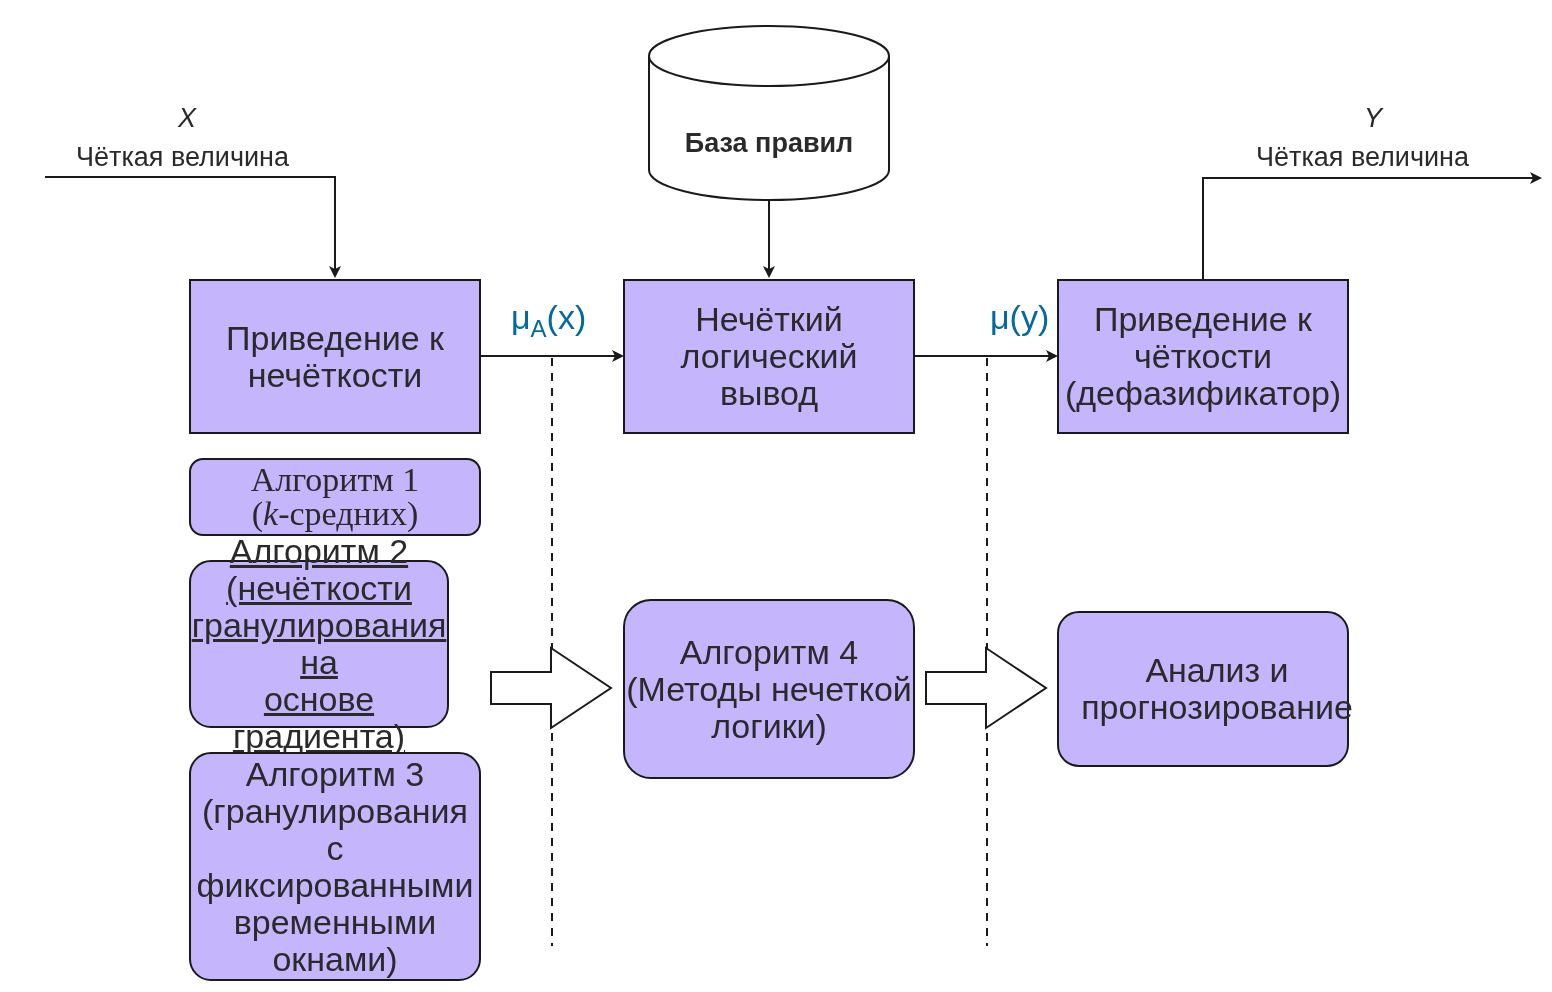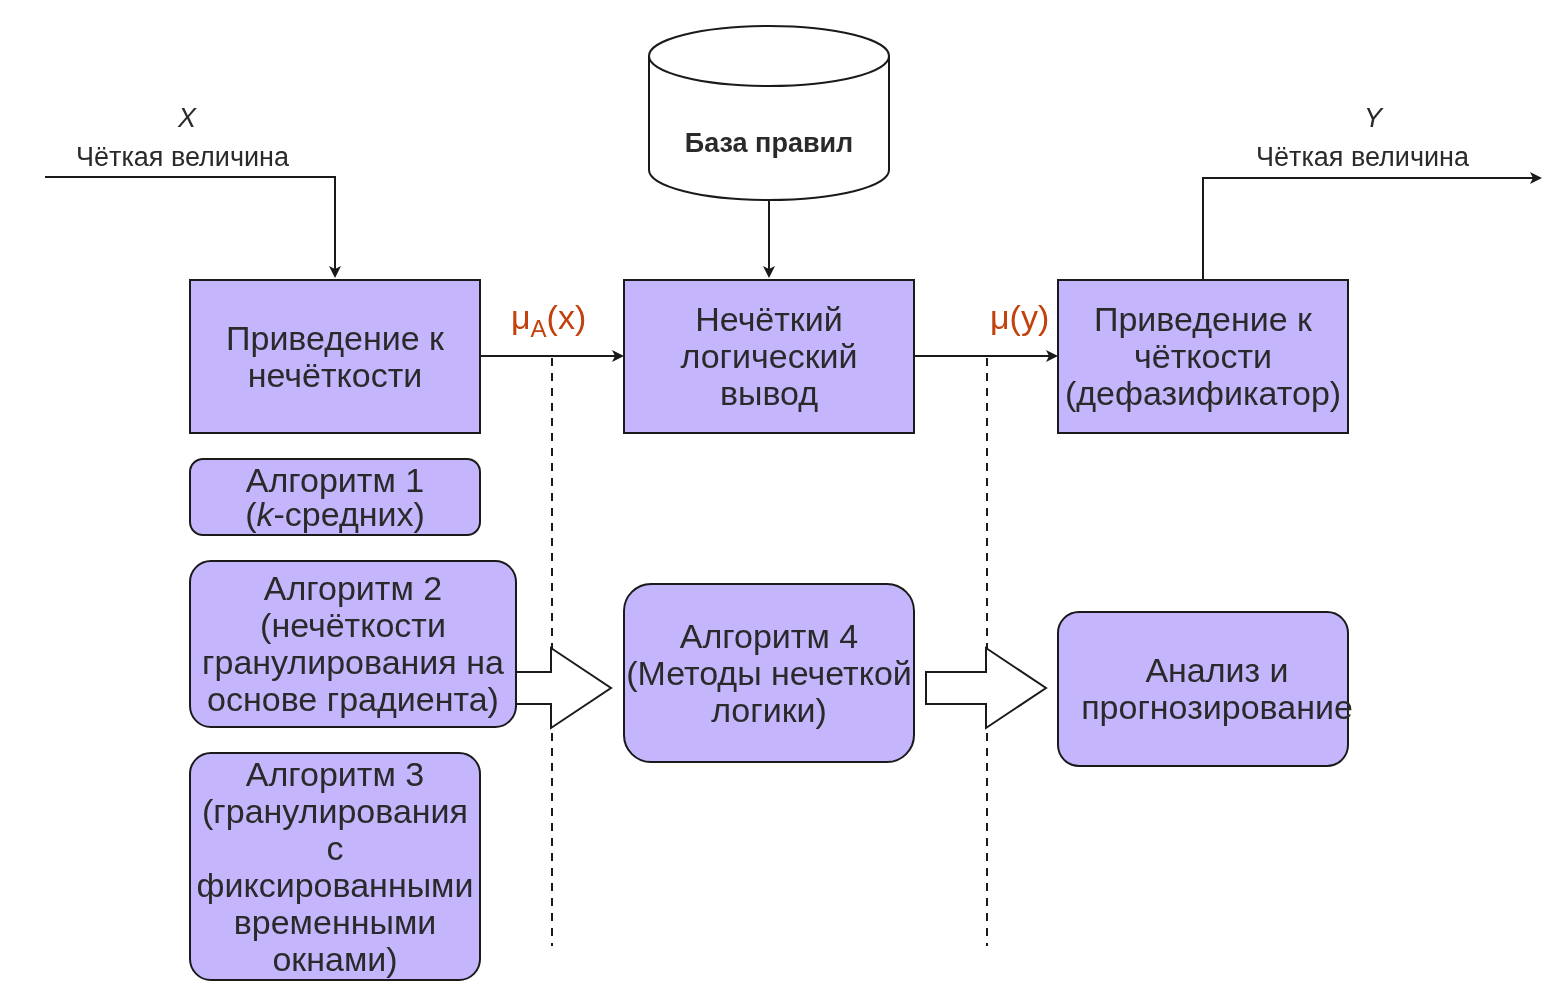--- a/index.html
+++ b/index.html
@@ -5,21 +5,21 @@
   html, body { margin: 0; padding: 0; background: #ffffff; }
   body { width: 1552px; height: 992px; position: relative; overflow: hidden;
          font-family: "Liberation Sans", "DejaVu Sans", sans-serif; color: #222; }
   svg.wires { position: absolute; left: 0; top: 0; width: 1552px; height: 992px; }
   .box { position: absolute; box-sizing: border-box; border: 2px solid #1a1a1a; background: #c4b5fd;
          display: flex; align-items: center; justify-content: center; text-align: center;
          font-size: 34px; line-height: 37px; color: #2a2a2a; }
   .rounded { border-radius: 22px; }
   .lbl { position: absolute; font-size: 27px; color: #2a2a2a; white-space: nowrap; text-align: center; }
   .ital { font-style: italic; }
-  .mu { position: absolute; font-size: 34px; color: #c2410c; white-space: nowrap; }
+  .mu { position: absolute; font-size: 34px; color: #0369a1; white-space: nowrap; }
   .mu sub { font-size: 24px; vertical-align: -8px; }
   .cyl-text { position: absolute; font-size: 27px; color: #2a2a2a; text-align: center; }
 </style>
 </head>
 <body>
 
 <svg class="wires" viewBox="0 0 1552 992">
   <defs>
     <marker id="ah" markerWidth="12" markerHeight="12" refX="10" refY="6" orient="auto" markerUnits="userSpaceOnUse">
       <path d="M0,0 L12,6 L0,12 L3,6 Z" fill="#1a1a1a"></path>
@@ -78,47 +78,47 @@
   </div>
 </div>
 
 <div class="mu" style="left:511px; top:298px;">
   <span>μ</span><sub>A</sub><span>(x)</span>
 </div>
 <div class="mu" style="left:954px; top:298px;margin-left:36px;">
   <span>μ</span><span>(y)</span>
 </div>
 
-<div class="box rounded" style="left:189px; top:458px; width:292px; height:78px; border-radius:14px; line-height:34px;">
+<div class="box rounded" style="left:189px; top:458px; width:292px; height:78px; border-radius:14px; line-height:34px;font-family:Liberation Serif, serif;">
   <div>
     <div>Алгоритм 1</div>
     <div><span>(</span><span class="ital">k</span><span>-средних)</span></div>
   </div>
 </div>
 
-<div class="box rounded" style="left:189px; top:560px; width:328px; height:168px;">
+<div class="box rounded" style="left:189px; top:560px; width:260px; height:168px;text-decoration:underline;">
   <div>
     <div>Алгоритм 2</div>
     <div>(нечёткости</div>
     <div>гранулирования на</div>
     <div>основе градиента)</div>
   </div>
 </div>
 
 <div class="box rounded" style="left:189px; top:752px; width:292px; height:229px;">
   <div>
     <div>Алгоритм 3</div>
     <div>(гранулирования с</div>
     <div>фиксированными</div>
     <div>временными</div>
     <div>окнами)</div>
   </div>
 </div>
 
-<div class="box rounded" style="left:623px; top:583px; width:292px; height:180px; border-radius:28px;">
+<div class="box rounded" style="left:623px; top:599px; width:292px; height:180px; border-radius:28px;">
   <div>
     <div>Алгоритм 4</div>
     <div>(Методы нечеткой</div>
     <div>логики)</div>
   </div>
 </div>
 
 <div class="box rounded" style="left:1057px; top:611px; width:292px; height:156px;padding-left:28px;">
   <div>
     <div>Анализ и</div>

